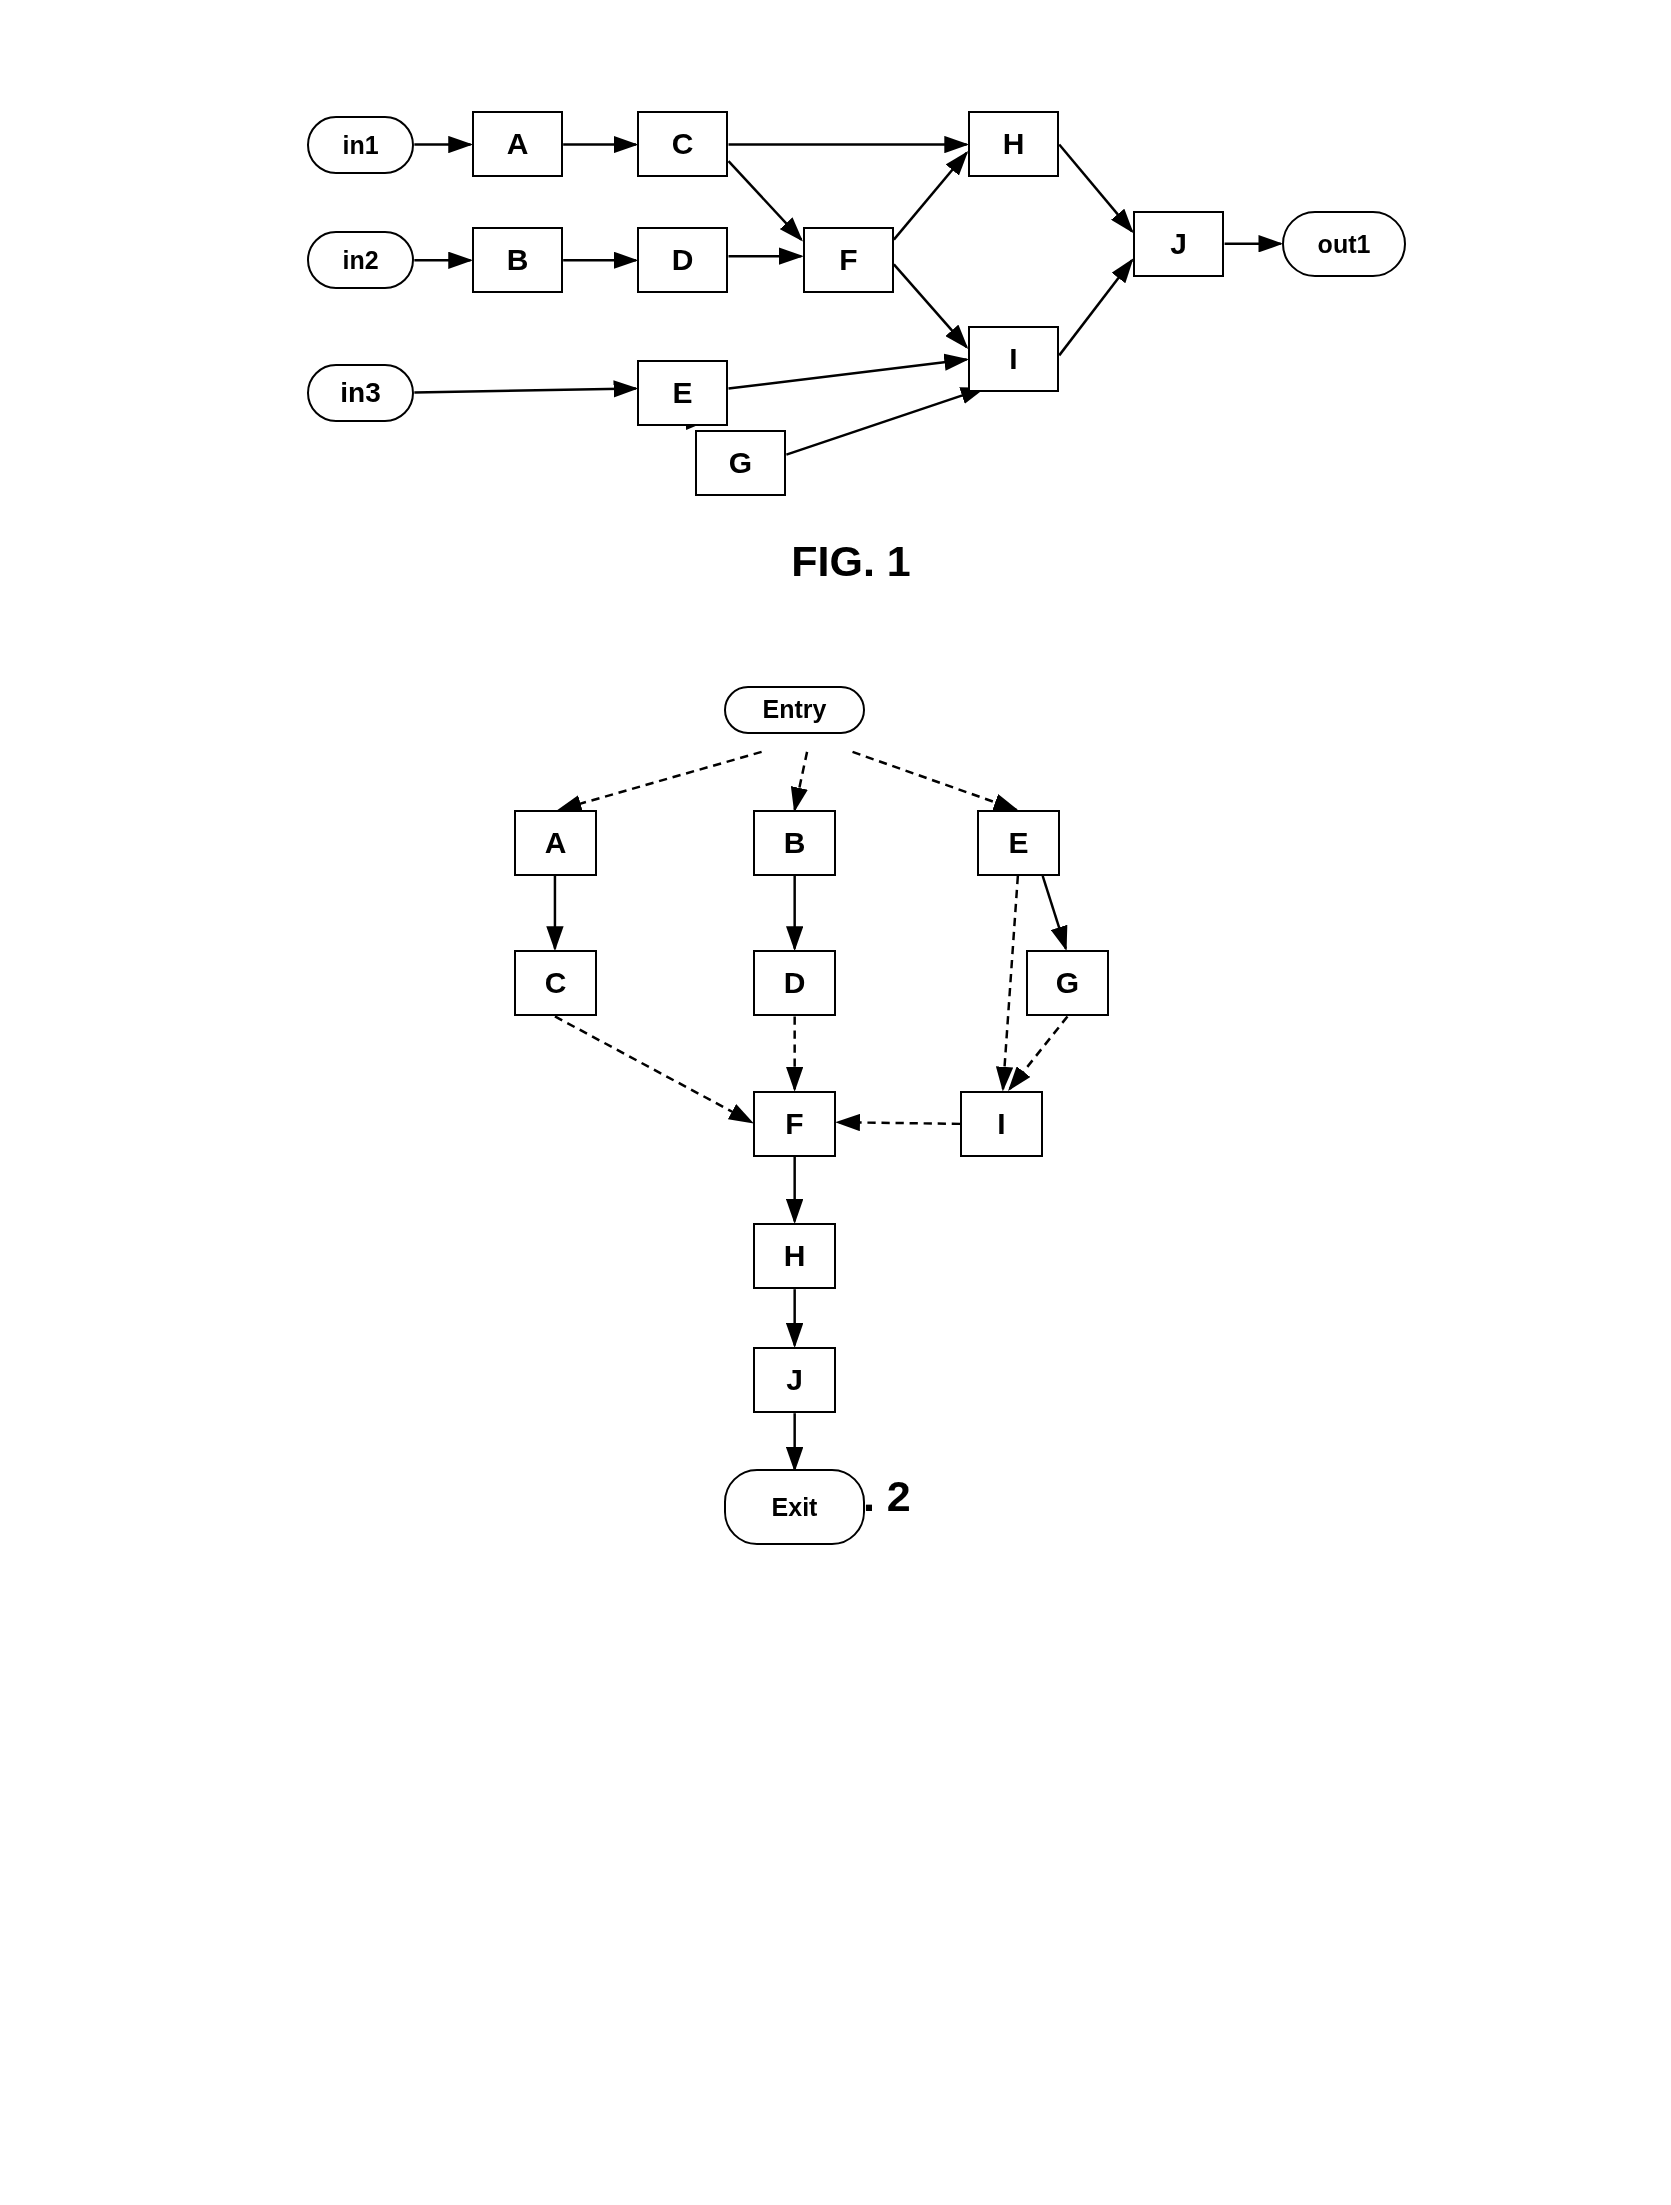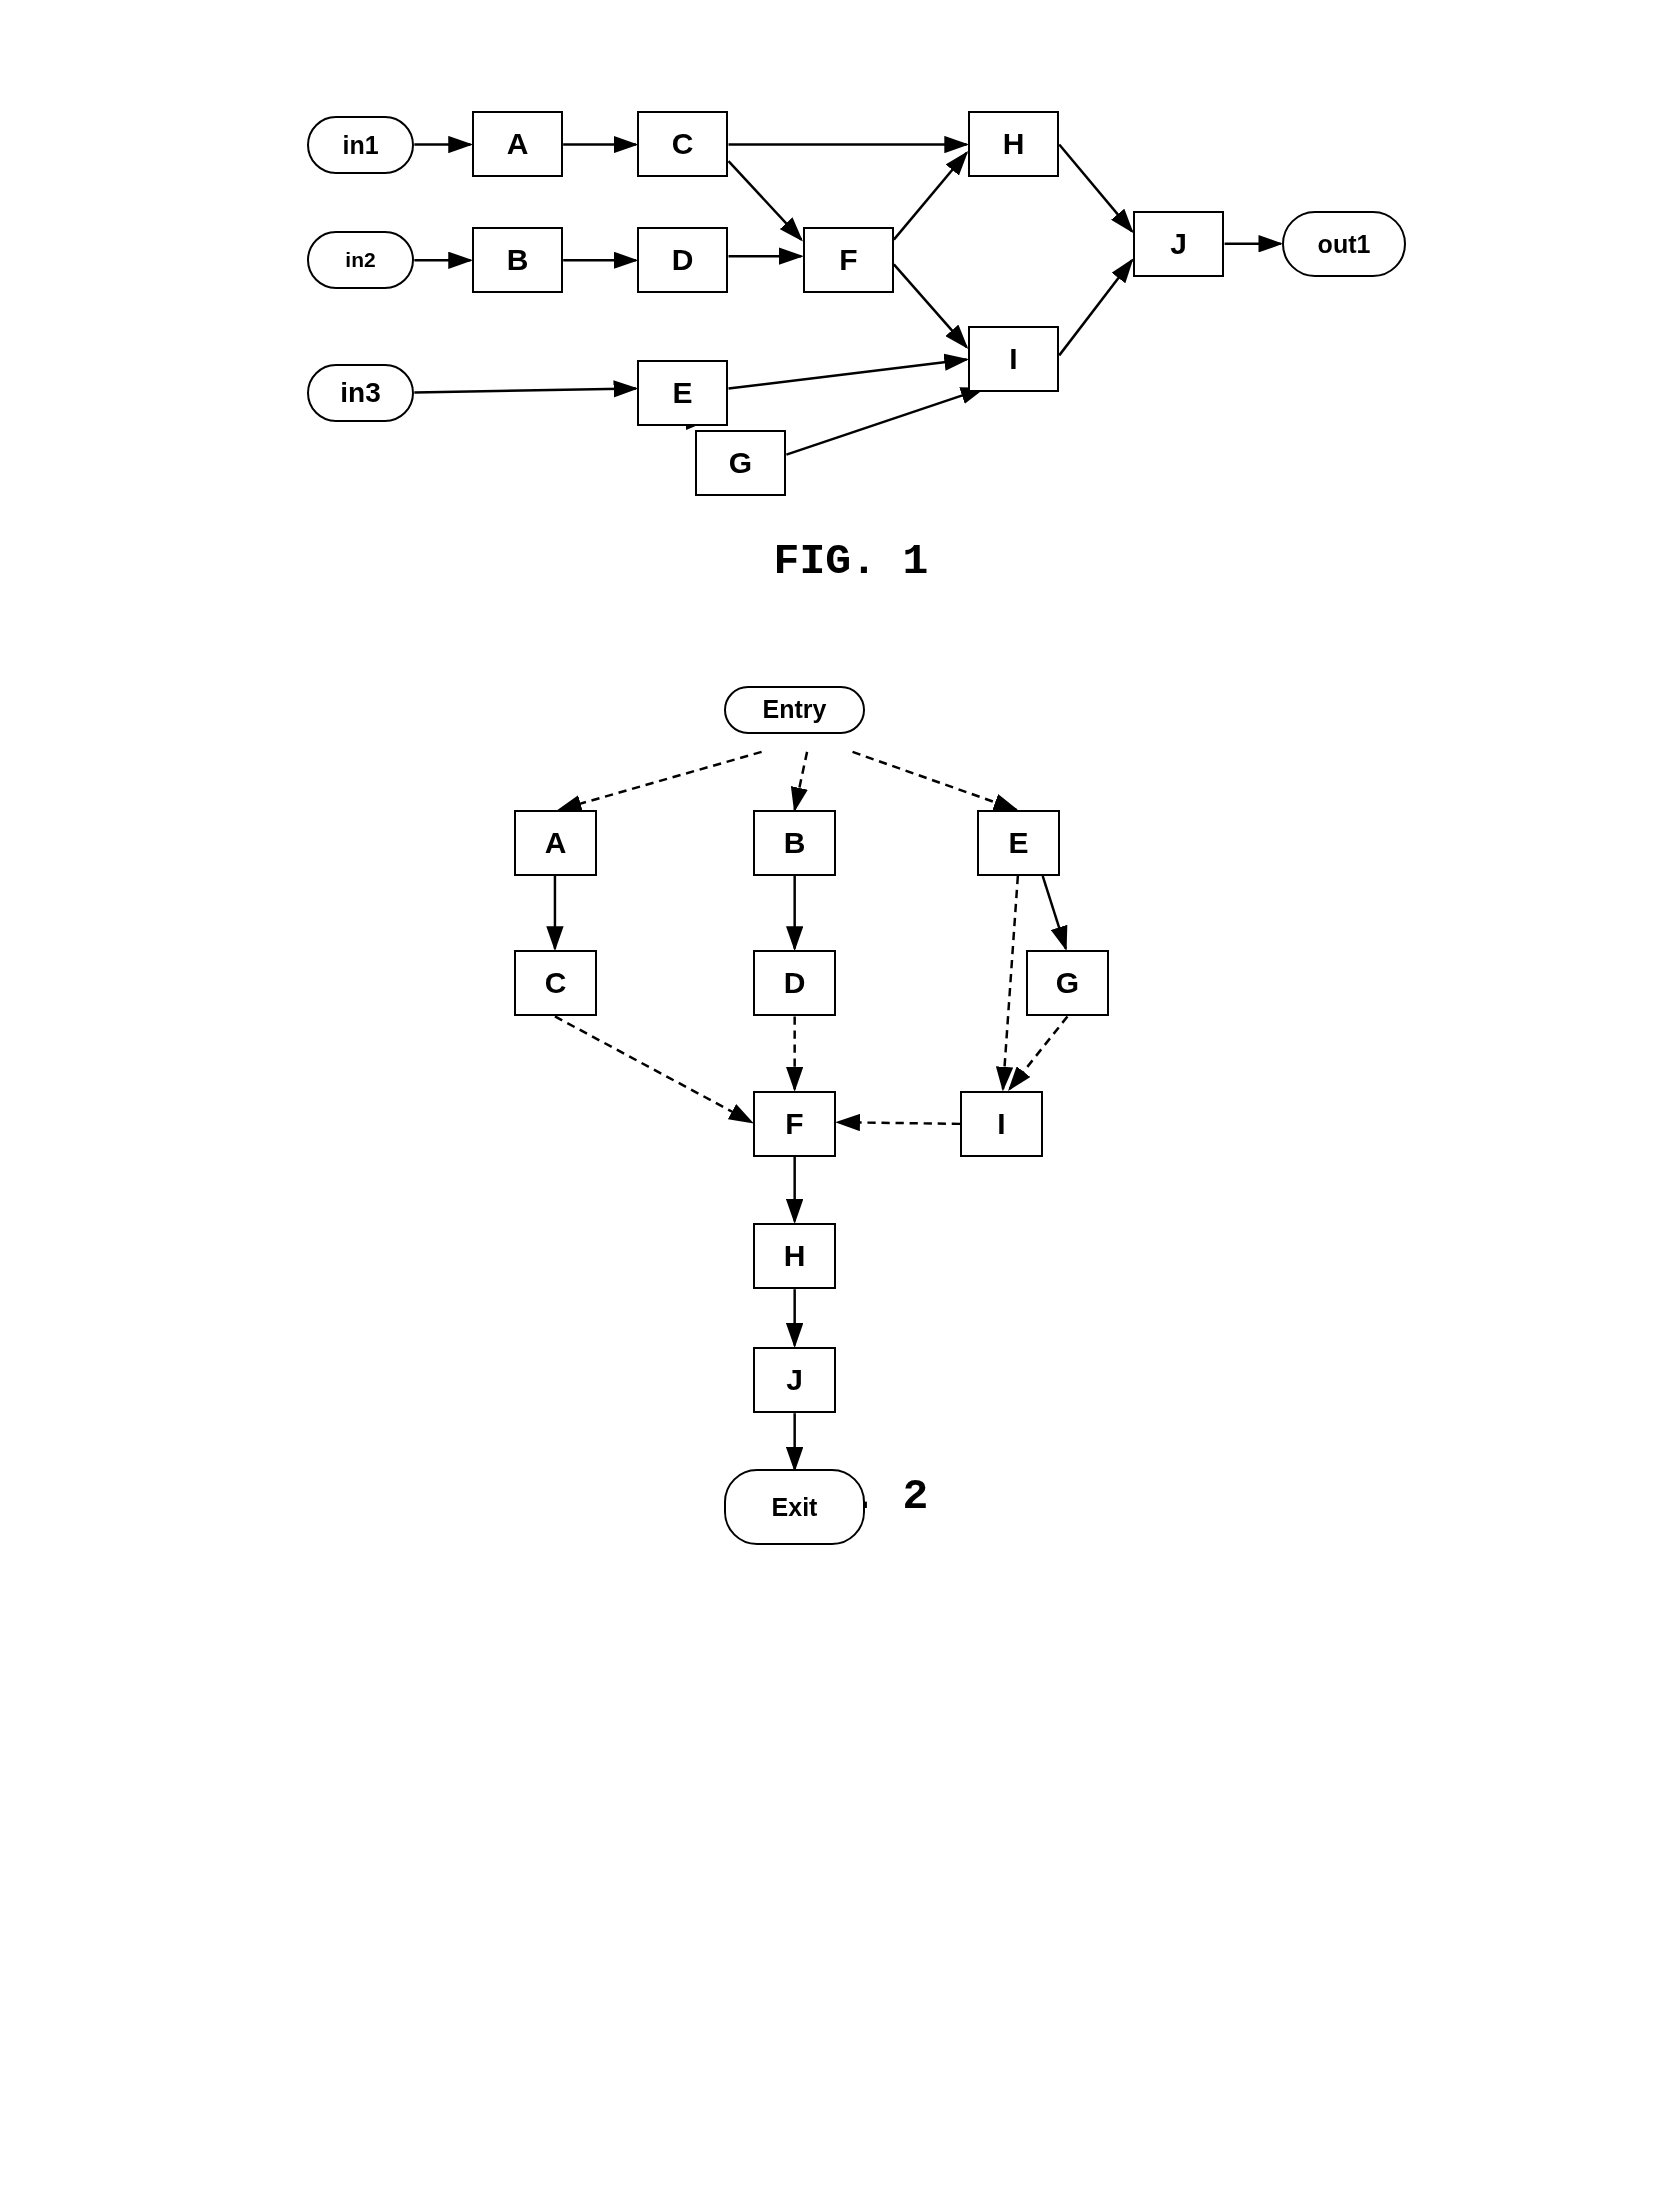--- a/index.html
+++ b/index.html
@@ -60,21 +60,21 @@
     svg.arrows {
       position: absolute;
       top: 0; left: 0;
       width: 100%; height: 100%;
       overflow: visible;
     }
 
     .fig-title {
       font-size: 43px;
       font-weight: bold;
-      font-family: Liberation Mono, monospace;
+      font-family: Liberation Sans, sans-serif;
       text-align: center;
       margin-top: 8.3px;
       margin-left: 30px;
     }
   </style>
 </head>
 <body>
 
 <div class="figure-container">
 
@@ -113,21 +113,21 @@
       <line x1="770" y1="240" x2="858" y2="340" stroke="#000" stroke-width="3" marker-end="url(#arrow1)"></line>
 
       <line x1="970" y1="95" x2="1058" y2="200" stroke="#000" stroke-width="3" marker-end="url(#arrow1)"></line>
 
       <line x1="970" y1="350" x2="1058" y2="235" stroke="#000" stroke-width="3" marker-end="url(#arrow1)"></line>
 
       <line x1="1170" y1="215" x2="1238" y2="215" stroke="#000" stroke-width="3" marker-end="url(#arrow1)"></line>
     </svg>
 
     <div class="node-wide-oval" style="left:50px;top:50px;width:107px;height:58px;border-radius:29px;font-size:25px;">in1</div>
-    <div class="node-wide-oval" style="left:50px;top:165px;width:107px;height:58px;border-radius:29px;font-size:21px;">in2</div>
+    <div class="node-wide-oval" style="left:50px;top:165px;width:107px;height:58px;border-radius:29px;font-size:25px;">in2</div>
     <div class="node-wide-oval" style="left:50px;top:298px;width:107px;height:58px;border-radius:29px;font-size:28px;">in3</div>
     <div class="node-rect" style="left:215px;top:45px;width:91px;height:66px;">A</div>
     <div class="node-rect" style="left:215px;top:161px;width:91px;height:66px;">B</div>
     <div class="node-rect" style="left:380px;top:45px;width:91px;height:66px;">C</div>
     <div class="node-rect" style="left:380px;top:161px;width:91px;height:66px;">D</div>
     <div class="node-rect" style="left:380px;top:294px;width:91px;height:66px;">E</div>
     <div class="node-rect" style="left:546px;top:161px;width:91px;height:66px;">F</div>
     <div class="node-rect" style="left:438px;top:364px;width:91px;height:66px;">G</div>
     <div class="node-rect" style="left:711px;top:45px;width:91px;height:66px;">H</div>
     <div class="node-rect" style="left:711px;top:260px;width:91px;height:66px;">I</div>

